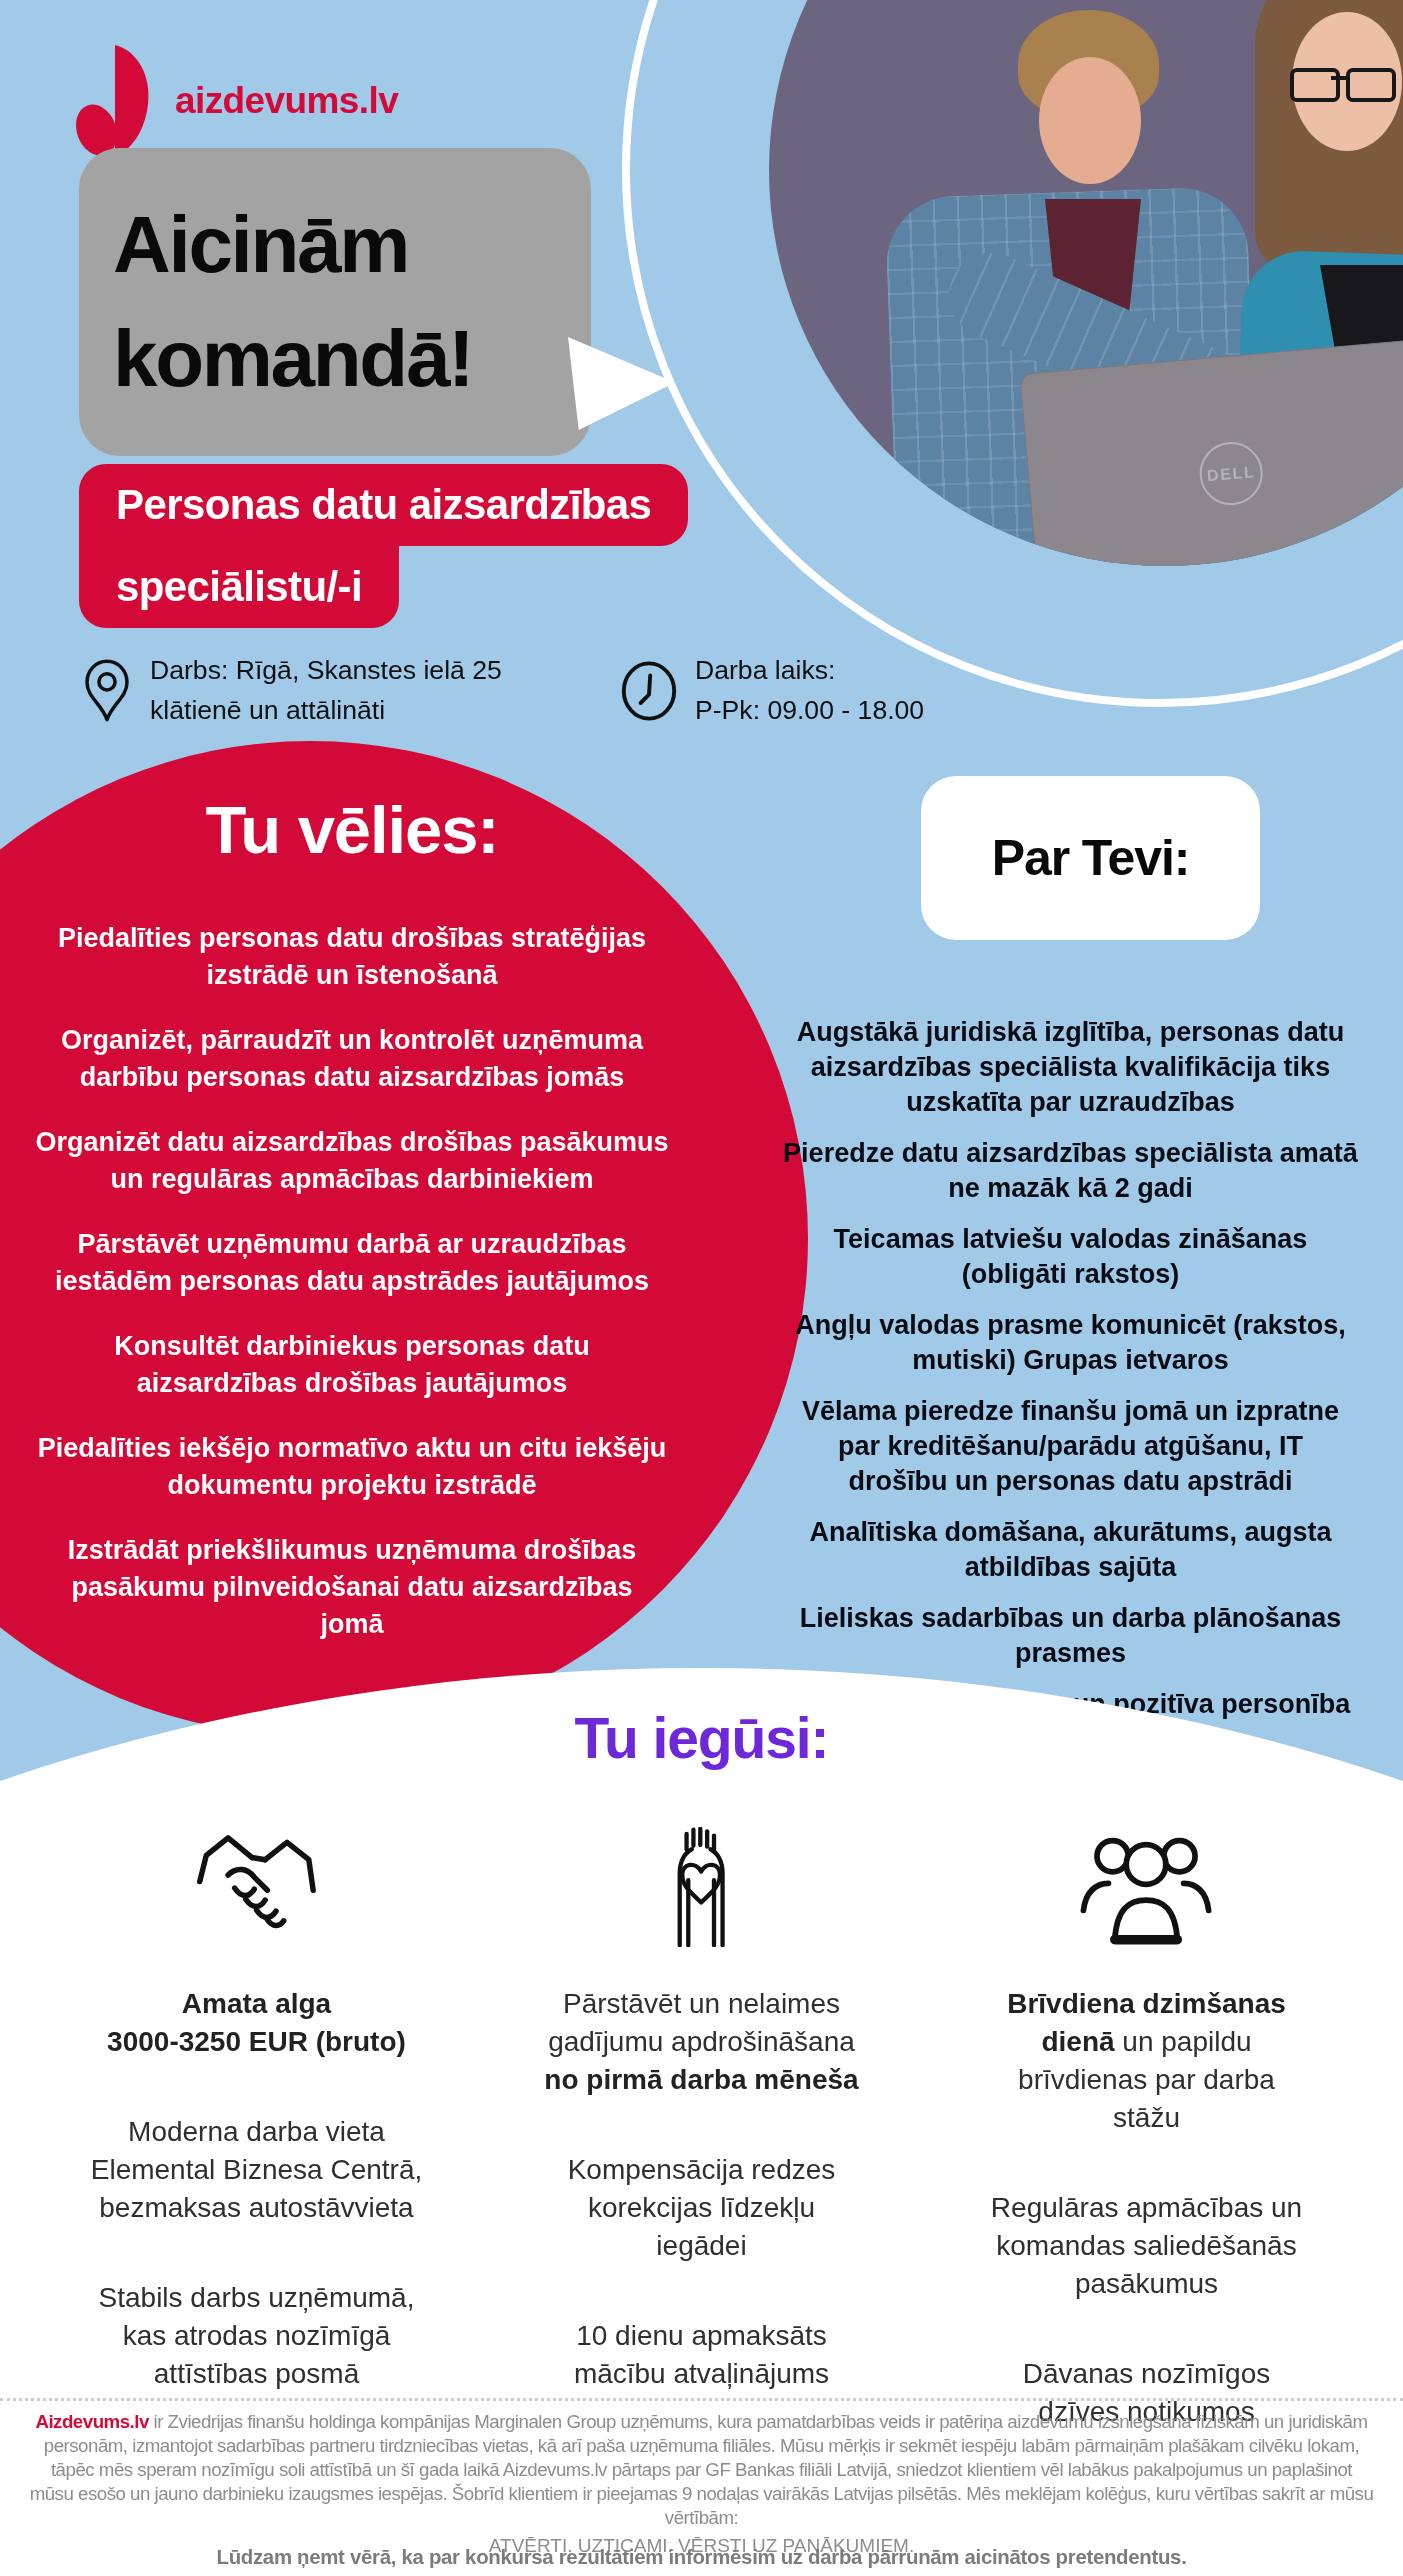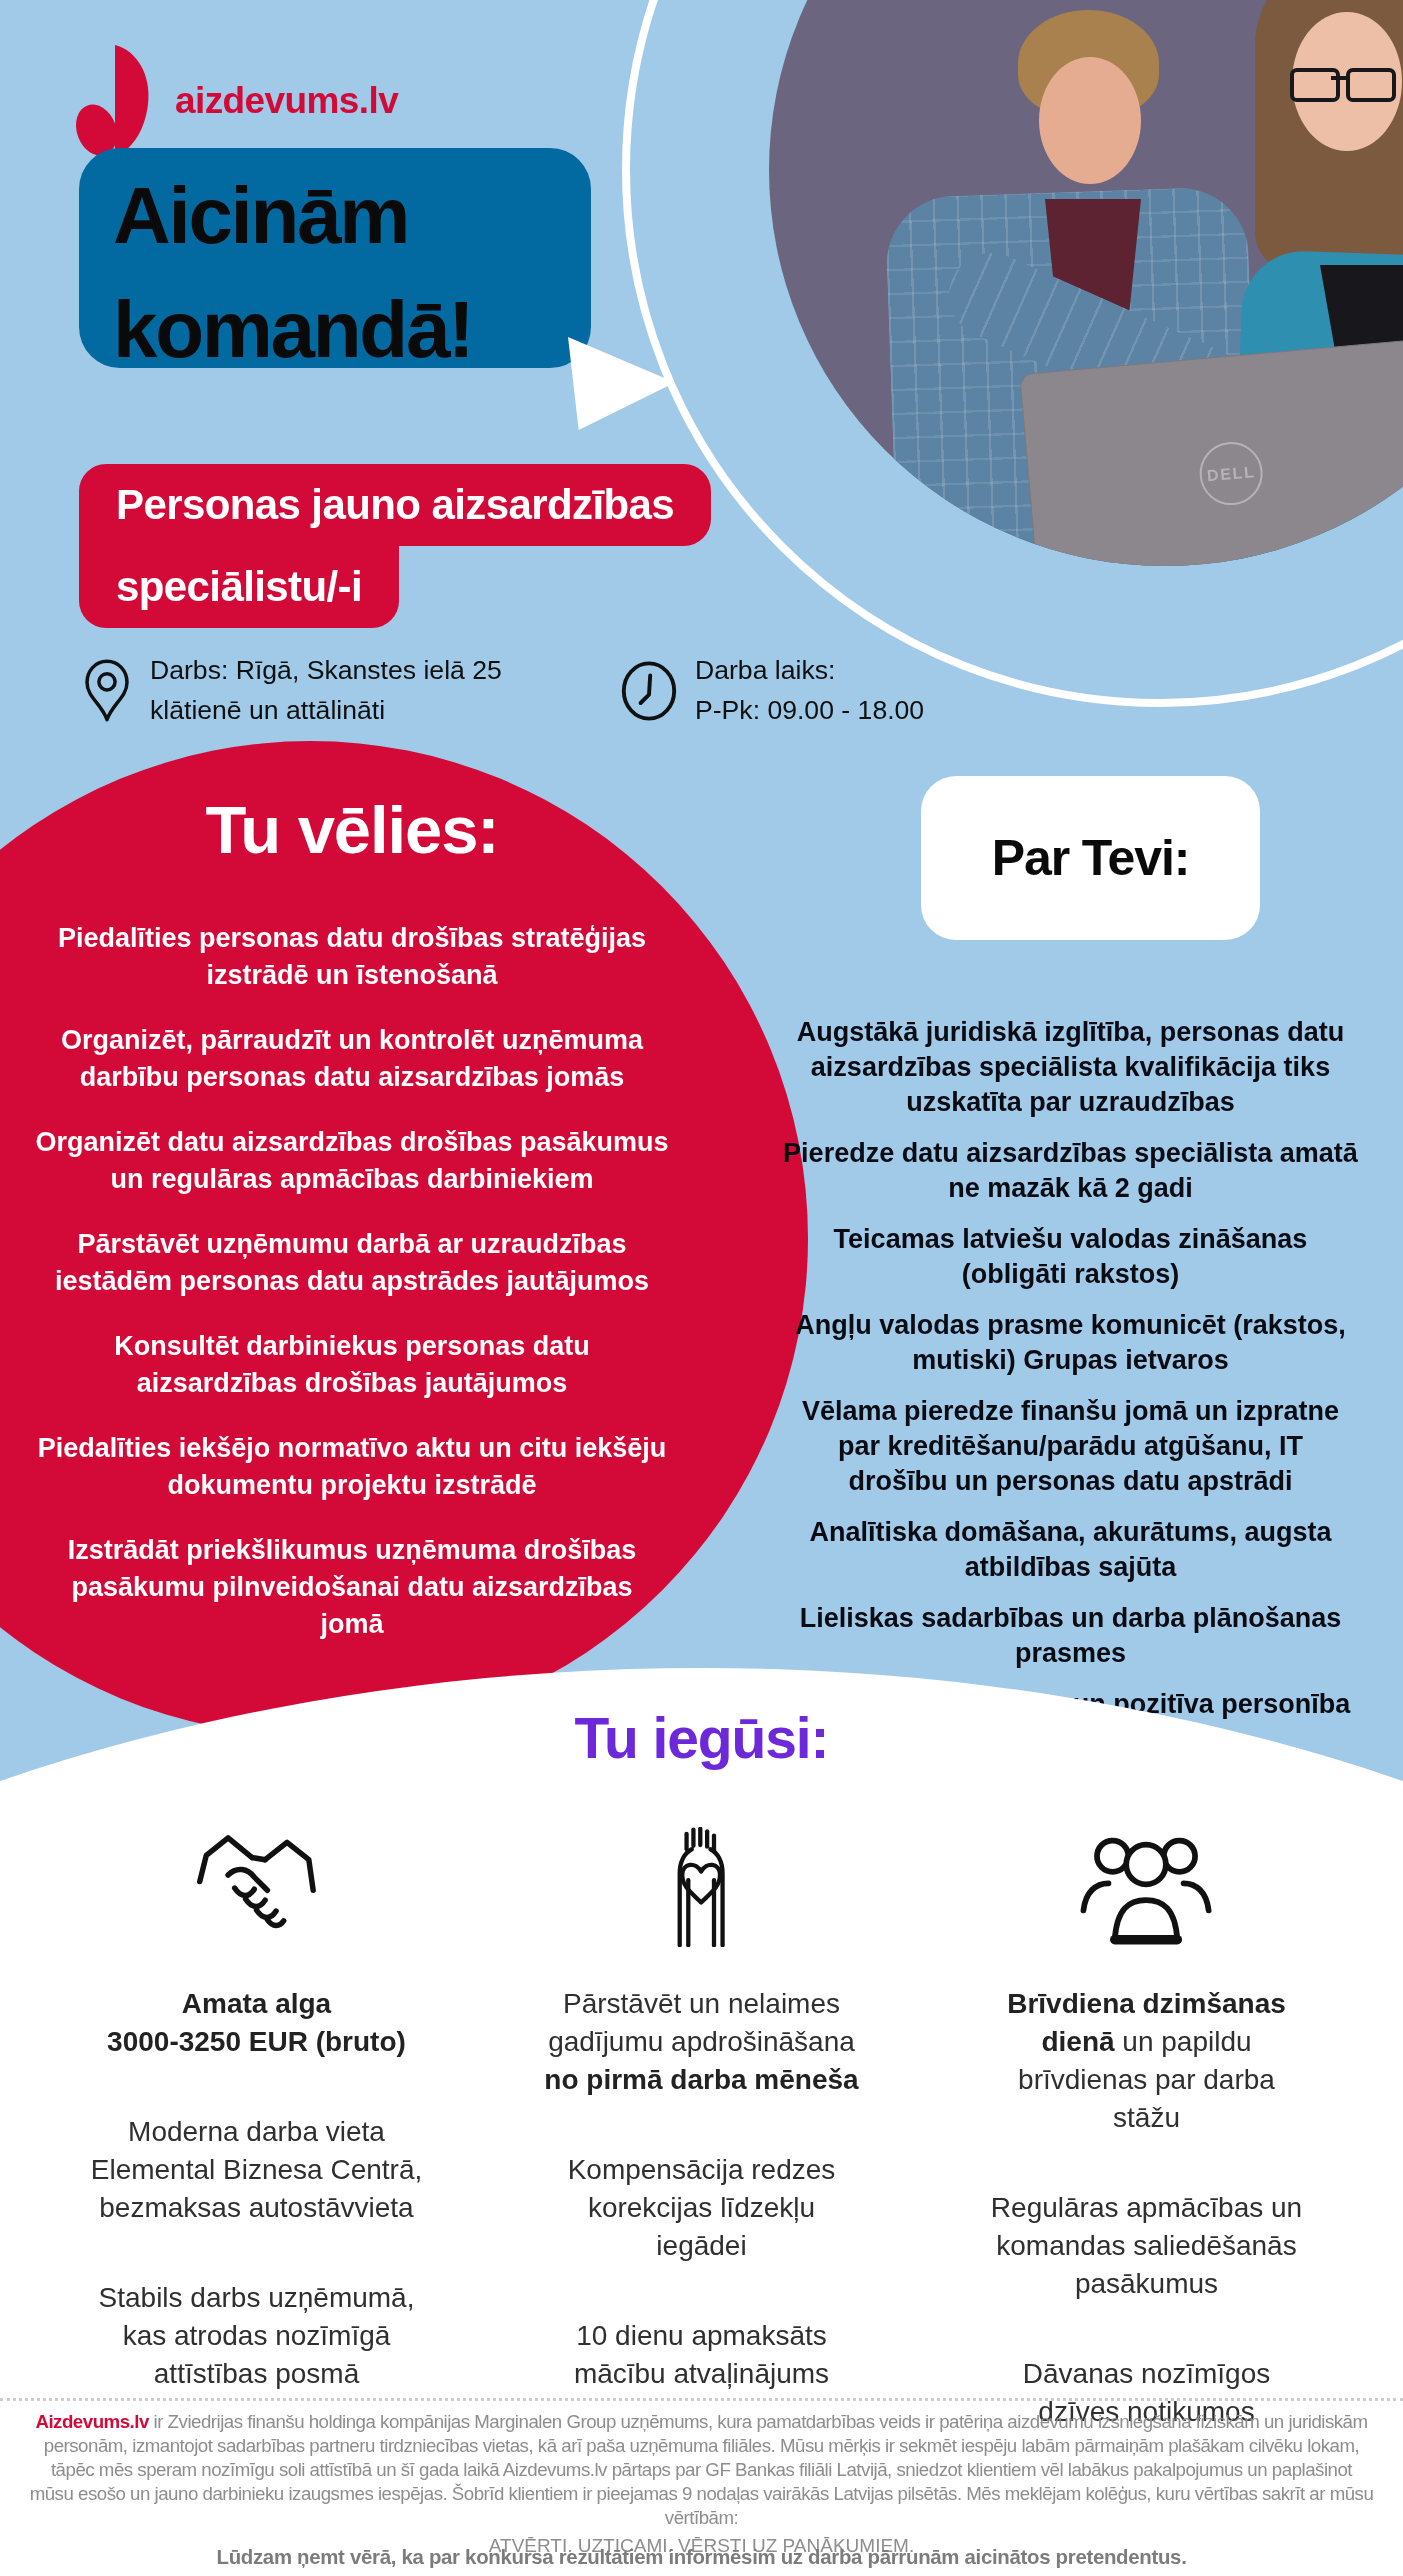--- a/index.html
+++ b/index.html
@@ -52,22 +52,22 @@
     border:2.8px solid #b5b2b8;color:#b5b2b8;font-size:16px;font-weight:700;letter-spacing:1.7px;
     display:flex;align-items:center;justify-content:center;
   }
 
   
   .logo{left:72px;top:45px;display:flex;align-items:center;gap:17px;}
   .logo-text{color:#d30a38;font-size:37px;font-weight:800;letter-spacing:-0.6px;}
 
   
   .bubble{
-    left:79px;top:148px;width:512px;height:220px;background:#0369a1;border-radius:41px;
-    display:flex;align-items:flex-start;box-sizing:border-box;padding:11.3px 34px;
+    left:79px;top:148px;width:512px;height:308px;background:#a3a3a3;border-radius:41px;
+    display:flex;align-items:center;box-sizing:border-box;padding:11.3px 34px;
   }
   .bubble h1{margin:0;font-size:80px;line-height:1.42;font-weight:800;letter-spacing:-2.3px;color:#0a0a0a;}
   .bubble-tail{
     left:568px;top:331px;width:107px;height:99px;background:#ffffff;
     clip-path:polygon(0 6%,100% 52%,10% 100%);
   }
 
   
   .badge{left:79px;top:464px;}
   .badge-row{display:table;background:#d30a38;color:#ffffff;font-weight:800;font-size:42px;
@@ -152,21 +152,21 @@
     <span class="logo-text">aizdevums.lv</span>
   </div>
 
   <div class="abs bubble">
     <h1 class="pre">Aicinām
 komandā!</h1>
   </div>
   <div class="abs bubble-tail"></div>
 
   <div class="abs badge">
-    <div class="badge-row badge-row1">Personas jauno aizsardzības</div>
+    <div class="badge-row badge-row1">Personas datu aizsardzības</div>
     <div class="badge-row badge-row2">speciālistu/-i</div>
   </div>
 
   <div class="abs info-item info-1">
     <svg class="line-ic" width="54" height="67" viewBox="0 0 100 120" stroke-width="6.5">
       <path d="M50 6 C28 6 13 24 13 45 C13 72 40 85 50 114 C60 85 87 72 87 45 C87 24 72 6 50 6 Z"></path>
       <circle cx="50" cy="44" r="15"></circle>
     </svg>
     <div class="info-text pre">Darbs: Rīgā, Skanstes ielā 25
 klātienē un attālināti</div>

